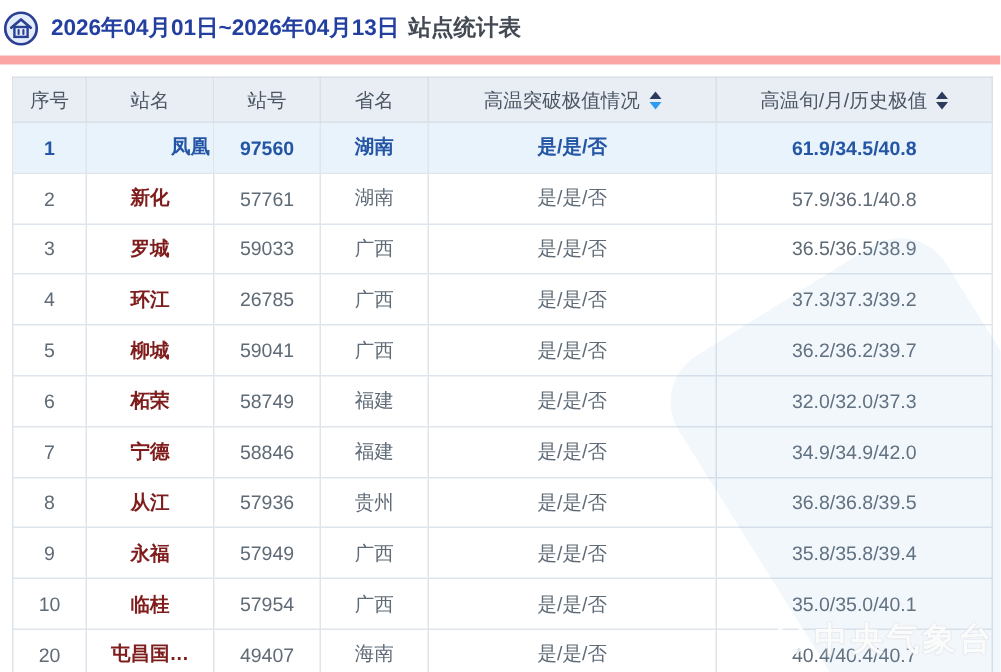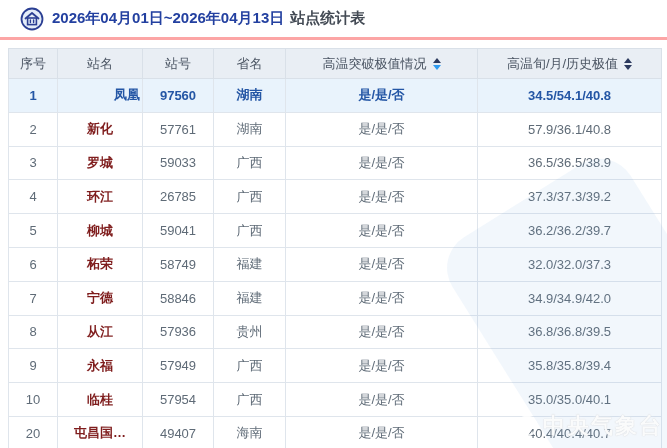--- a/index.html
+++ b/index.html
@@ -4,21 +4,21 @@
 <style>
   html,body{margin:0;padding:0;}
   body{
     width:667px;height:448px;overflow:hidden;background:#ffffff;
     font-family:"Liberation Sans","DejaVu Sans",sans-serif;
     position:relative;
   }
   
   .page-header{
     height:37px;display:flex;align-items:center;gap:8px;
-    padding-left:20px;border-bottom:3px solid #fca5a5;background:#ffffff;
+    padding-left:2px;border-bottom:6px solid #fca5a5;background:#ffffff;
   }
   .home-badge{width:24px;height:24px;flex:0 0 auto;display:block;}
   .title{font-size:15px;font-weight:bold;white-space:nowrap;}
   .title .date-range{color:#2340a0;}
   .title .suffix{color:#434a54;font-weight:600;margin-left:6px;}
   
   .table-wrap{margin:8px 6px 0 8px;position:relative;}
   table{
     border-collapse:collapse;table-layout:fixed;width:653px;
     font-size:13px;color:#5f6b77;background:#ffffff;
@@ -106,21 +106,21 @@
         </th>
       </tr>
     </thead>
     <tbody id="rows">
         <tr class="highlight">
     <td class="c-seq">1</td>
     <td class="c-station">凤凰</td>
     <td class="c-id">97560</td>
     <td class="c-prov">湖南</td>
     <td class="c-break">是/是/否</td>
-    <td class="c-ext">34.5/54.1/40.8</td>
+    <td class="c-ext">61.9/34.5/40.8</td>
   </tr>
         <tr>
     <td class="c-seq">2</td>
     <td class="c-station">新化</td>
     <td class="c-id">57761</td>
     <td class="c-prov">湖南</td>
     <td class="c-break">是/是/否</td>
     <td class="c-ext">57.9/36.1/40.8</td>
   </tr>
         <tr>

